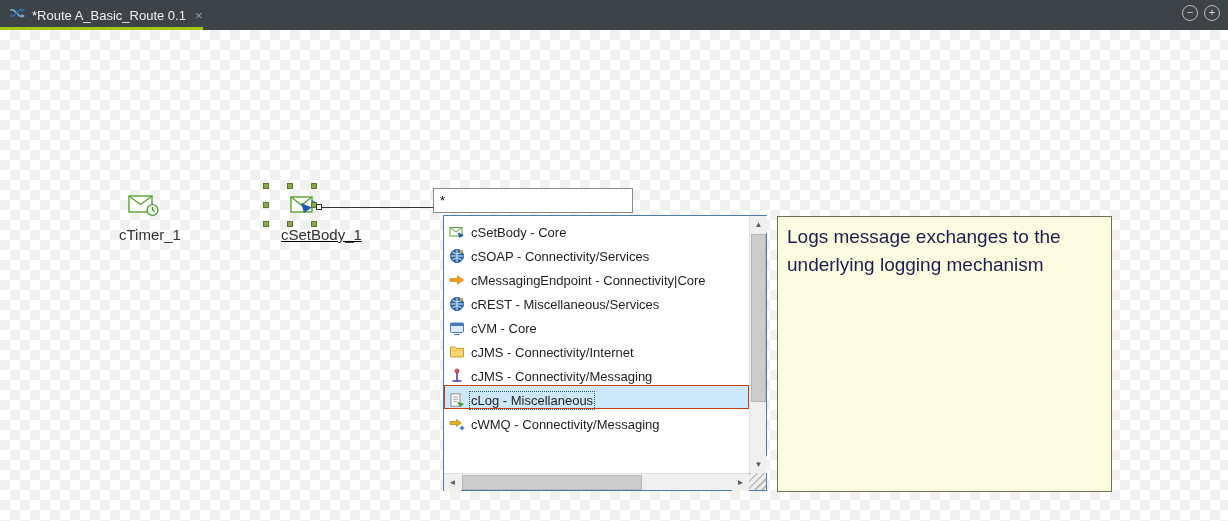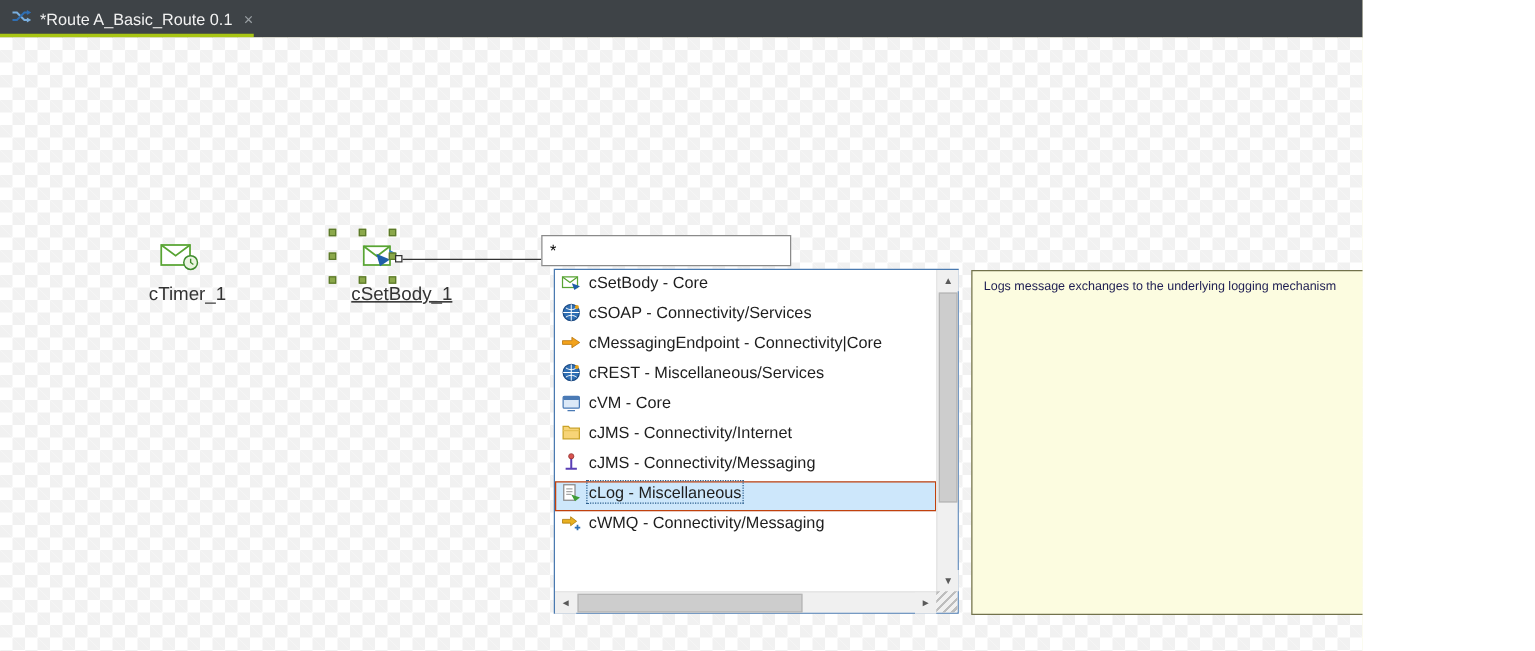--- a/index.html
+++ b/index.html
@@ -1,19 +1,19 @@
 <!DOCTYPE html>
 <html><head>
 <meta charset="utf-8">
 <style>
   * { box-sizing: border-box; margin: 0; padding: 0; }
   html,body { background:#fff; }
   body { font-family:"Liberation Sans","DejaVu Sans",sans-serif; }
 
-  .stage { position:relative; width:1090px; height:521px; overflow:hidden; background:#fef9c3; }
+  .stage { position:relative; width:1228px; height:521px; overflow:hidden; background:#0ea5e9; }
 
   
   .tabbar { position:absolute; left:0; top:0; width:1228px; height:30px; background:#3e4347; }
   .tab { position:absolute; left:0; top:0; height:30px; width:203px; display:flex; align-items:center; gap:7px; padding:0 8px 0 9px; }
   .tab-title { color:#f2f2f2; font-size:13px; white-space:nowrap; }
   .tab-close { color:#9aa0a4; font-size:13px; margin-left:2px; cursor:pointer; }
   .tab-underline { position:absolute; left:0; top:27px; width:203px; height:3px; background:#a8c513; }
   .win-controls { position:absolute; right:8px; top:5px; display:flex; gap:6px; }
   .win-btn { width:16px; height:16px; border:1px solid #b9bdc0; border-radius:50%; color:#d6d9db; font-size:11px; line-height:13px; text-align:center; cursor:pointer; }
 
@@ -37,41 +37,41 @@
   .conn-line { position:absolute; height:1px; background:#333; }
   .conn-port { position:absolute; width:6px; height:6px; background:#fff; border:1px solid #333; }
 
   
   .filter-input { position:absolute; left:433px; top:158px; width:200px; height:25px;
     border:1px solid #8a8a8a; font-family:inherit; font-size:13px; padding:2px 6px; background:#fff; outline:none; }
 
   
   .popup { position:absolute; left:443px; top:185px; width:324px; height:276px; background:#fff; border:1px solid #4a7ab0; }
   .p-items { position:absolute; left:0; top:1px; right:17px; bottom:17px; overflow:hidden; }
-  .p-item { display:flex; align-items:flex-start; height:24px; gap:6px; padding-left:4px; font-size:13px; color:#1e1e1e; border:1px solid transparent; cursor:default; }
+  .p-item { display:flex; align-items:flex-end; height:24px; gap:6px; padding-left:4px; font-size:13px; color:#1e1e1e; border:1px solid transparent; cursor:default; }
   .p-item.selected { background:#cde7fb; border:1px solid #c2410c; }
   .p-item.selected .li-label { outline:1px dotted #2b5f8f; outline-offset:1px; }
   .li-icon { width:16px; height:16px; flex:0 0 16px; }
   .li-icon svg { display:block; width:16px; height:16px; }
   .li-label { white-space:nowrap; }
 
   
   .vsb { position:absolute; right:0; top:0; width:17px; bottom:17px; background:#f0f0f0; border-left:1px solid #e2e2e2; }
   .hsb { position:absolute; left:0; bottom:0; right:17px; height:17px; background:#f0f0f0; border-top:1px solid #e2e2e2; }
   .sb-btn { position:absolute; width:17px; height:17px; background:#f0f0f0; color:#5a5a5a; font-size:8px; text-align:center; line-height:17px; cursor:pointer; }
   .vsb .sb-up { top:0; } .vsb .sb-down { bottom:0; }
   .hsb .sb-left { left:0; } .hsb .sb-right { right:0; }
   .vsb-thumb { position:absolute; left:1px; width:15px; top:18px; height:168px; background:#cdcdcd; border:1px solid #b5b5b5; cursor:pointer; }
   .hsb-thumb { position:absolute; top:1px; height:15px; left:18px; width:180px; background:#cdcdcd; border:1px solid #b5b5b5; cursor:pointer; }
   .grip { position:absolute; right:0; bottom:0; width:17px; height:17px; background:#f0f0f0;
     background-image:repeating-linear-gradient(135deg,#bdbdbd 0 2px,transparent 2px 5px); cursor:nwse-resize; }
 
   
   .tooltip { position:absolute; left:777px; top:186px; width:335px; height:276px; background:#fcfce0; border:1px solid #72724c;
-    padding:6px 9px; font-size:10px; color:#1d1d52; line-height:1.45; }
+    padding:6px 9px; font-size:19px; color:#1d1d52; line-height:1.45; }
 </style>
 </head>
 <body>
 
 <div class="stage">
 
   <div class="tabbar">
     <div class="tab">
       <span class="tab-icon">
         <svg width="16" height="16" viewBox="0 0 16 16">

